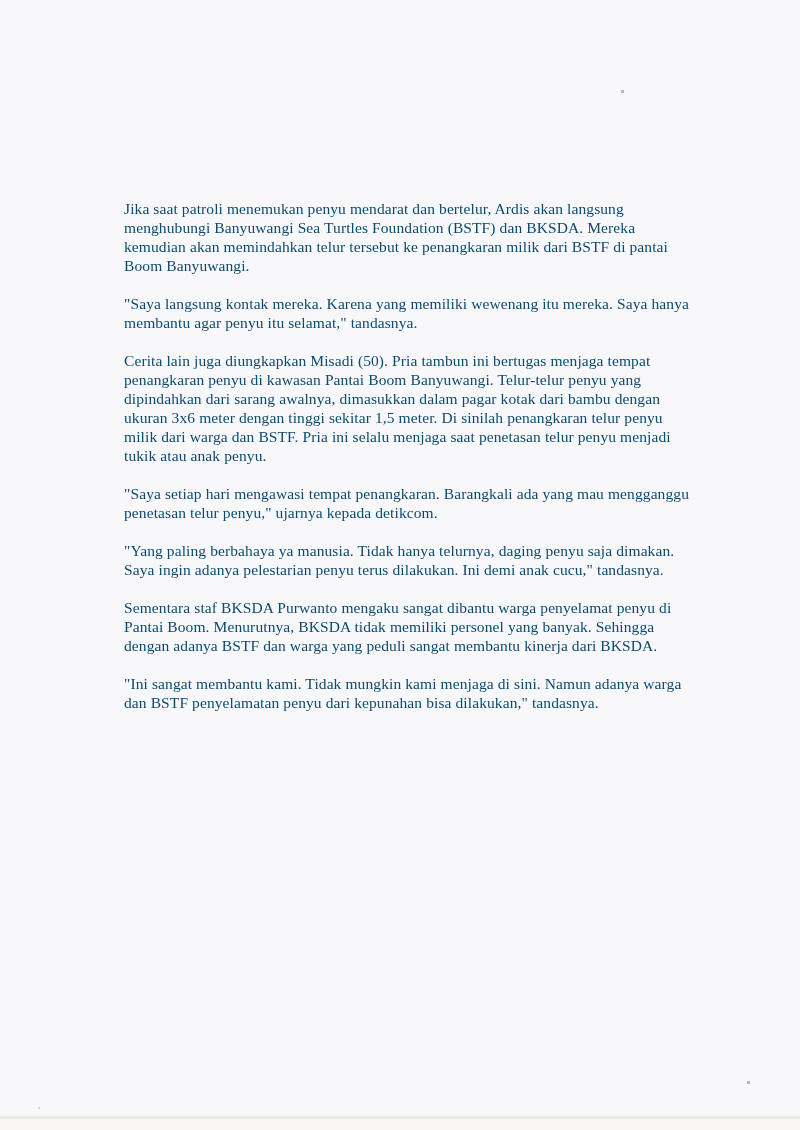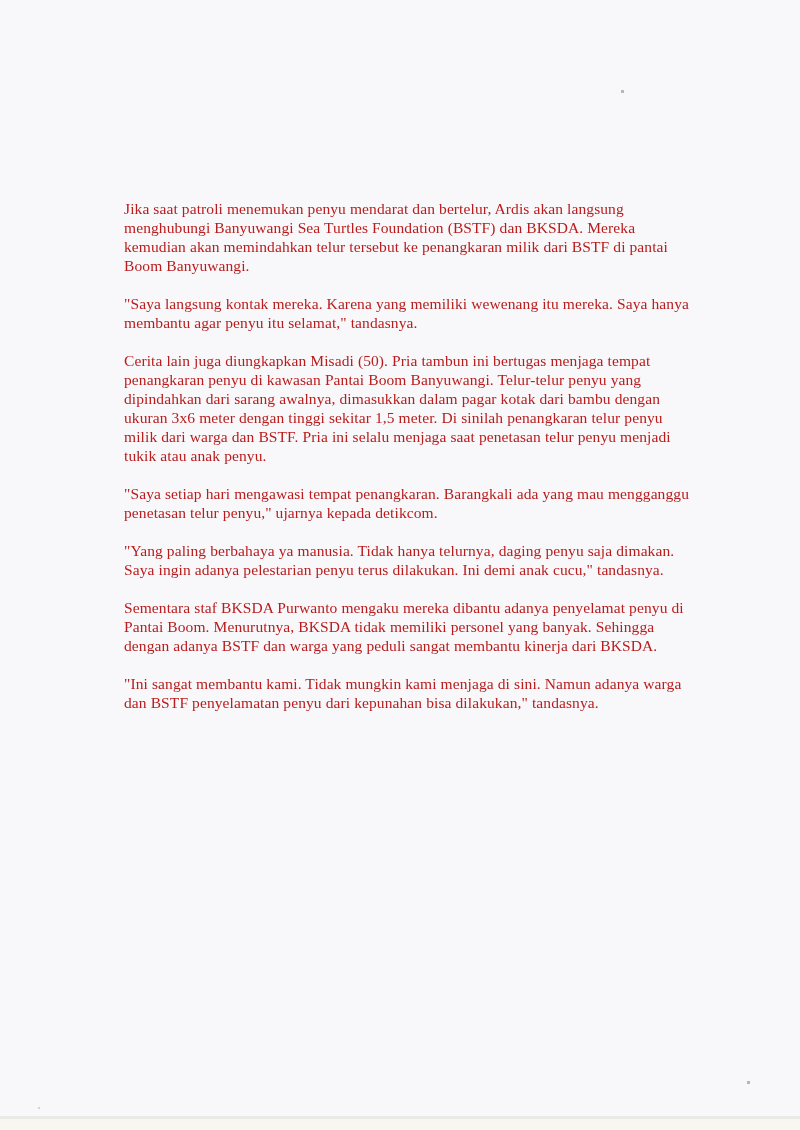--- a/index.html
+++ b/index.html
@@ -37,21 +37,21 @@
     top: 1119px;
     width: 800px;
     height: 11px;
     background: #f7f6f0;
   }
   .text-block {
     position: absolute;
     left: 124px;
     top: 199px;
     width: 572px;
-    color: #b91c1c;
+    color: #0c4a6e;
     font-size: 15.5px;
     line-height: 19px;
     letter-spacing: 0.1px;
     text-rendering: optimizeLegibility;
   }
   .text-block p {
     margin: 0 0 19px 0;
   }
   .speck {
     position: absolute;
@@ -65,21 +65,21 @@
 </head>
 <body>
 
 <div class="page">
   <div class="text-block">
     <p>Jika saat patroli menemukan penyu mendarat dan bertelur, Ardis akan langsung menghubungi Banyuwangi Sea Turtles Foundation (BSTF) dan BKSDA. Mereka kemudian akan memindahkan telur tersebut ke penangkaran milik dari BSTF di pantai Boom Banyuwangi.</p>
     <p>"Saya langsung kontak mereka. Karena yang memiliki wewenang itu mereka. Saya hanya membantu agar penyu itu selamat," tandasnya.</p>
     <p>Cerita lain juga diungkapkan Misadi (50). Pria tambun ini bertugas menjaga tempat penangkaran penyu di kawasan Pantai Boom Banyuwangi. Telur-telur penyu yang dipindahkan dari sarang awalnya, dimasukkan dalam pagar kotak dari bambu dengan ukuran 3x6 meter dengan tinggi sekitar 1,5 meter. Di sinilah penangkaran telur penyu milik dari warga dan BSTF. Pria ini selalu menjaga saat penetasan telur penyu menjadi tukik atau anak penyu.</p>
     <p>"Saya setiap hari mengawasi tempat penangkaran. Barangkali ada yang mau mengganggu penetasan telur penyu," ujarnya kepada detikcom.</p>
     <p>"Yang paling berbahaya ya manusia. Tidak hanya telurnya, daging penyu saja dimakan. Saya ingin adanya pelestarian penyu terus dilakukan. Ini demi anak cucu," tandasnya.</p>
-    <p>Sementara staf BKSDA Purwanto mengaku mereka dibantu adanya penyelamat penyu di Pantai Boom. Menurutnya, BKSDA tidak memiliki personel yang banyak. Sehingga dengan adanya BSTF dan warga yang peduli sangat membantu kinerja dari BKSDA.</p>
+    <p>Sementara staf BKSDA Purwanto mengaku sangat dibantu warga penyelamat penyu di Pantai Boom. Menurutnya, BKSDA tidak memiliki personel yang banyak. Sehingga dengan adanya BSTF dan warga yang peduli sangat membantu kinerja dari BKSDA.</p>
     <p>"Ini sangat membantu kami. Tidak mungkin kami menjaga di sini. Namun adanya warga dan BSTF penyelamatan penyu dari kepunahan bisa dilakukan," tandasnya.</p>
   </div>
   <div class="speck speck-1"></div>
   <div class="speck speck-2"></div>
   <div class="speck speck-3"></div>
 </div>
 <div class="page-edge"></div>
 <div class="scanner-strip"></div>
 
 </body></html>

